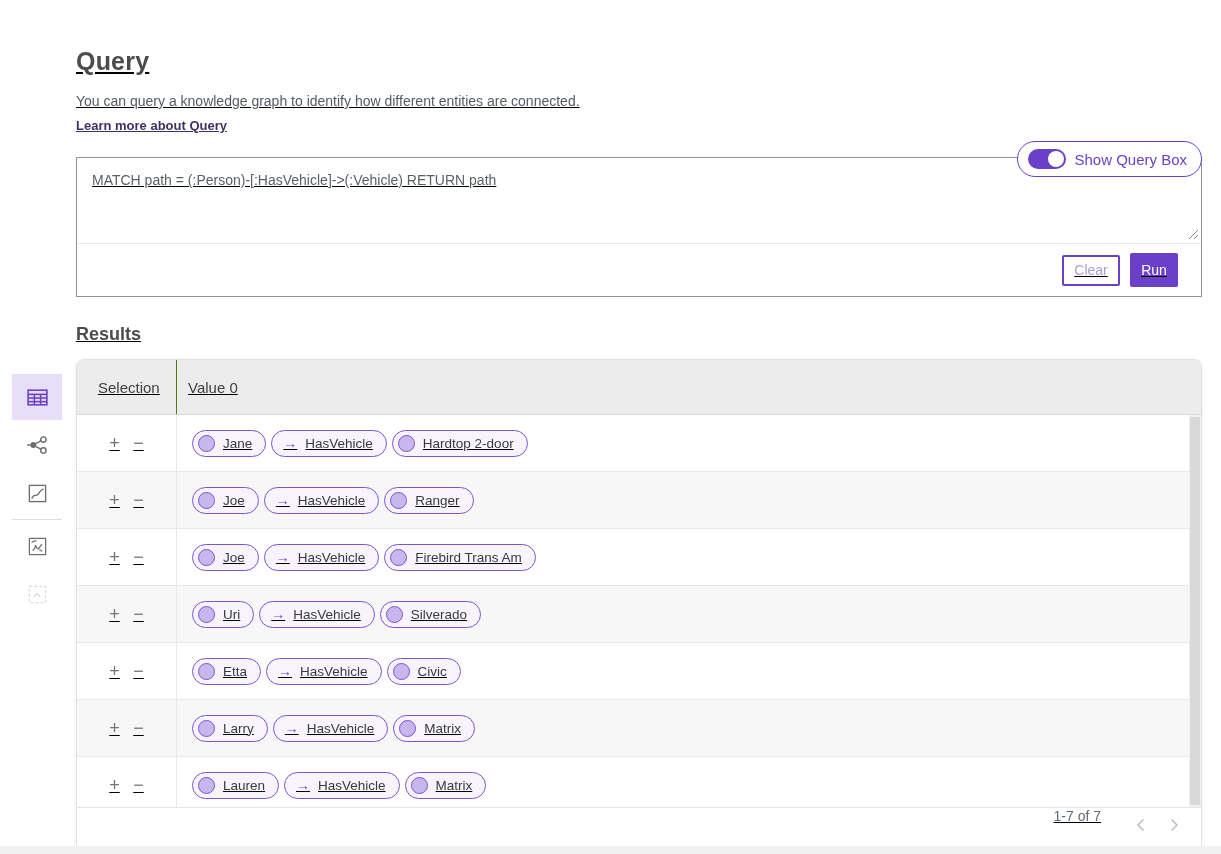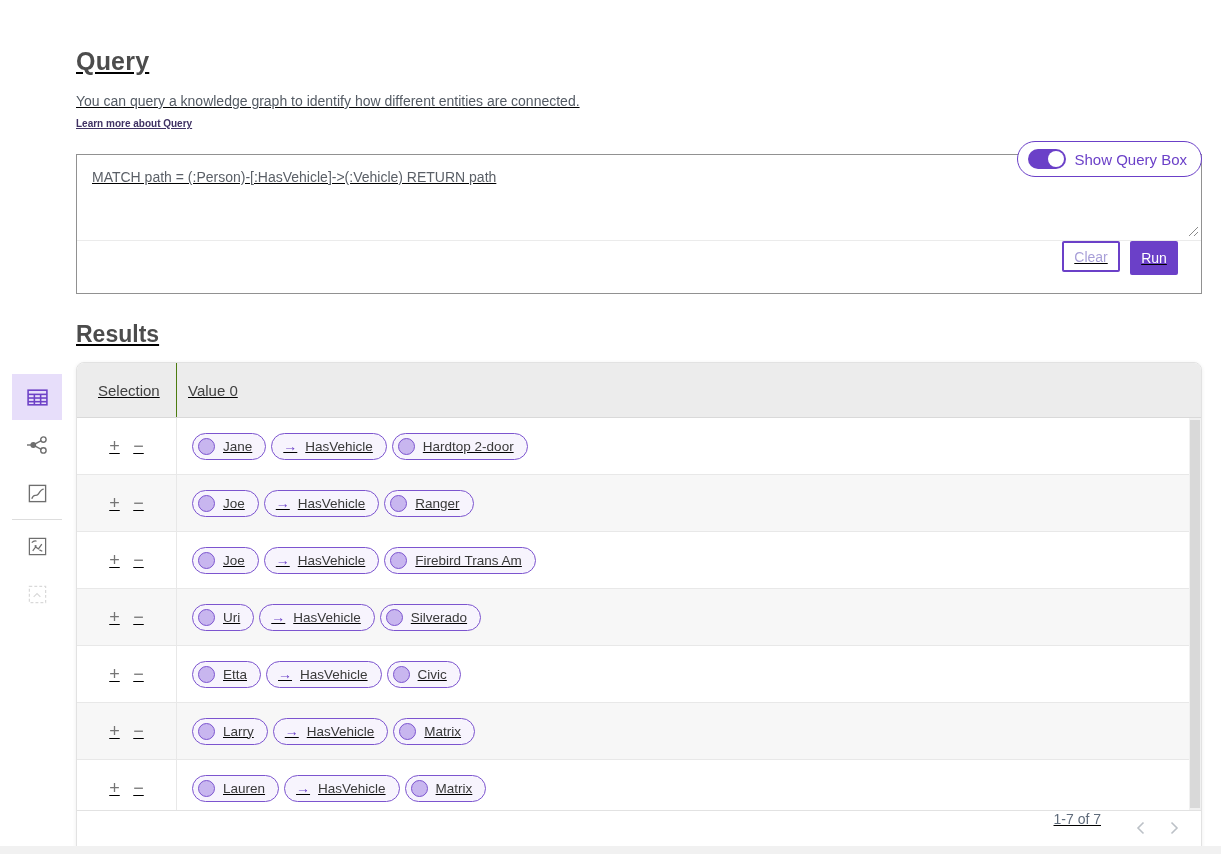--- a/index.html
+++ b/index.html
@@ -7,44 +7,44 @@
     width: 1221px; height: 854px;
     background: #ffffff;
     font-family: "Liberation Sans", "DejaVu Sans", sans-serif;
     overflow: hidden; position: relative;
   }
   .main-content { position: absolute; left: 76px; top: 15px; width: 1126px; text-decoration: underline; }
 
   
   .page-title { padding-top: 32px; font-size: 25px; font-weight: 700; color: #4c4c4c; letter-spacing: .2px; }
   .page-desc { margin-top: 17px; font-size: 14px; color: #545b64; }
-  .learn-link { display: inline-block; margin-top: 9px; font-size: 10px; font-weight: 700;
+  .learn-link { display: inline-block; margin-top: 9px; font-size: 13px; font-weight: 700;
     color: #3f3163; text-decoration: underline; cursor: pointer; }
 
   .toggle-pill { position: absolute; top: 78px; right: 0; height: 36px; background: #fff;
     border: 1px solid #6b40c8; border-radius: 18px; display: flex; align-items: center;
     padding: 0 14px 0 10px; gap: 8px; cursor: pointer; margin-top: 48px; }
   .switch { width: 38px; height: 20px; border-radius: 10px; background: #6b40c8; position: relative; flex: none; }
   .switch .knob { position: absolute; top: 2px; right: 2px; width: 16px; height: 16px; border-radius: 50%; background: #fff; }
   .toggle-label { font-size: 15px; color: #6b40c8; white-space: nowrap; }
 
   
   .query-box { margin-top: 23px; border: 1px solid #919191; background: #fff; }
   .textarea-wrap { position: relative; }
   .query-textarea { display: block; width: 100%; height: 86px; border: none; border-bottom: 1px solid #ebebeb;
     padding: 14px 15px; font-family: "Liberation Sans", "DejaVu Sans", sans-serif; font-size: 14px;
     color: #5a5f66; resize: none; outline: none; background: transparent; }
   .resize-handle { position: absolute; right: 2px; bottom: 4px; width: 11px; height: 11px; pointer-events: none; }
-  .query-actions { height: 52px; display: flex; justify-content: flex-end; gap: 10px; padding-right: 23px; }
+  .query-actions { height: 52px; display: flex; justify-content: flex-end; align-items: center; gap: 10px; padding-right: 23px; }
   .btn { font-family: inherit; font-size: 14px; border-radius: 2px; cursor: pointer; }
   .btn-clear { min-width: 58px; height: 31px; background: #fff; border: 2px solid #6b40c8; color: #a89fd8; }
   .btn-run { min-width: 48px; height: 34px; background: #6b40c8; border: none; color: #ffffff; }
 
   
-  .results-title { margin-top: 27px; font-size: 23px; font-weight: 700; color: #4c4c4c; }
+  .results-title { margin-top: 27px; font-size: 18px; font-weight: 700; color: #4c4c4c; }
   .results-card { margin-top: 14px; background: #fff; border: 1px solid #e2e2e2; border-radius: 8px;
     box-shadow: 0 1px 4px rgba(0,0,0,.07); position: relative; overflow: hidden; }
   .thead { display: flex; height: 55px; background: #ececec; border-bottom: 1px solid #d9d9d9; align-items: center;
     font-size: 15px; color: #414141; }
   .th-sel { width: 100px; padding-left: 21px; border-right: 1px solid #4d7c0f; height: 100%; display: flex; align-items: center; }
   .th-val { flex: 1; padding-left: 11px; }
   .tbody { position: relative; height: 392px; overflow: hidden; }
   .trow { display: flex; height: 57px; align-items: center; border-bottom: 1px solid #e8e8e8; background: #fff; }
   .trow.alt { background: #f7f7f7; }
   .cell-sel { width: 100px; height: 100%; border-right: 1px solid #e8e8e8; display: flex;

